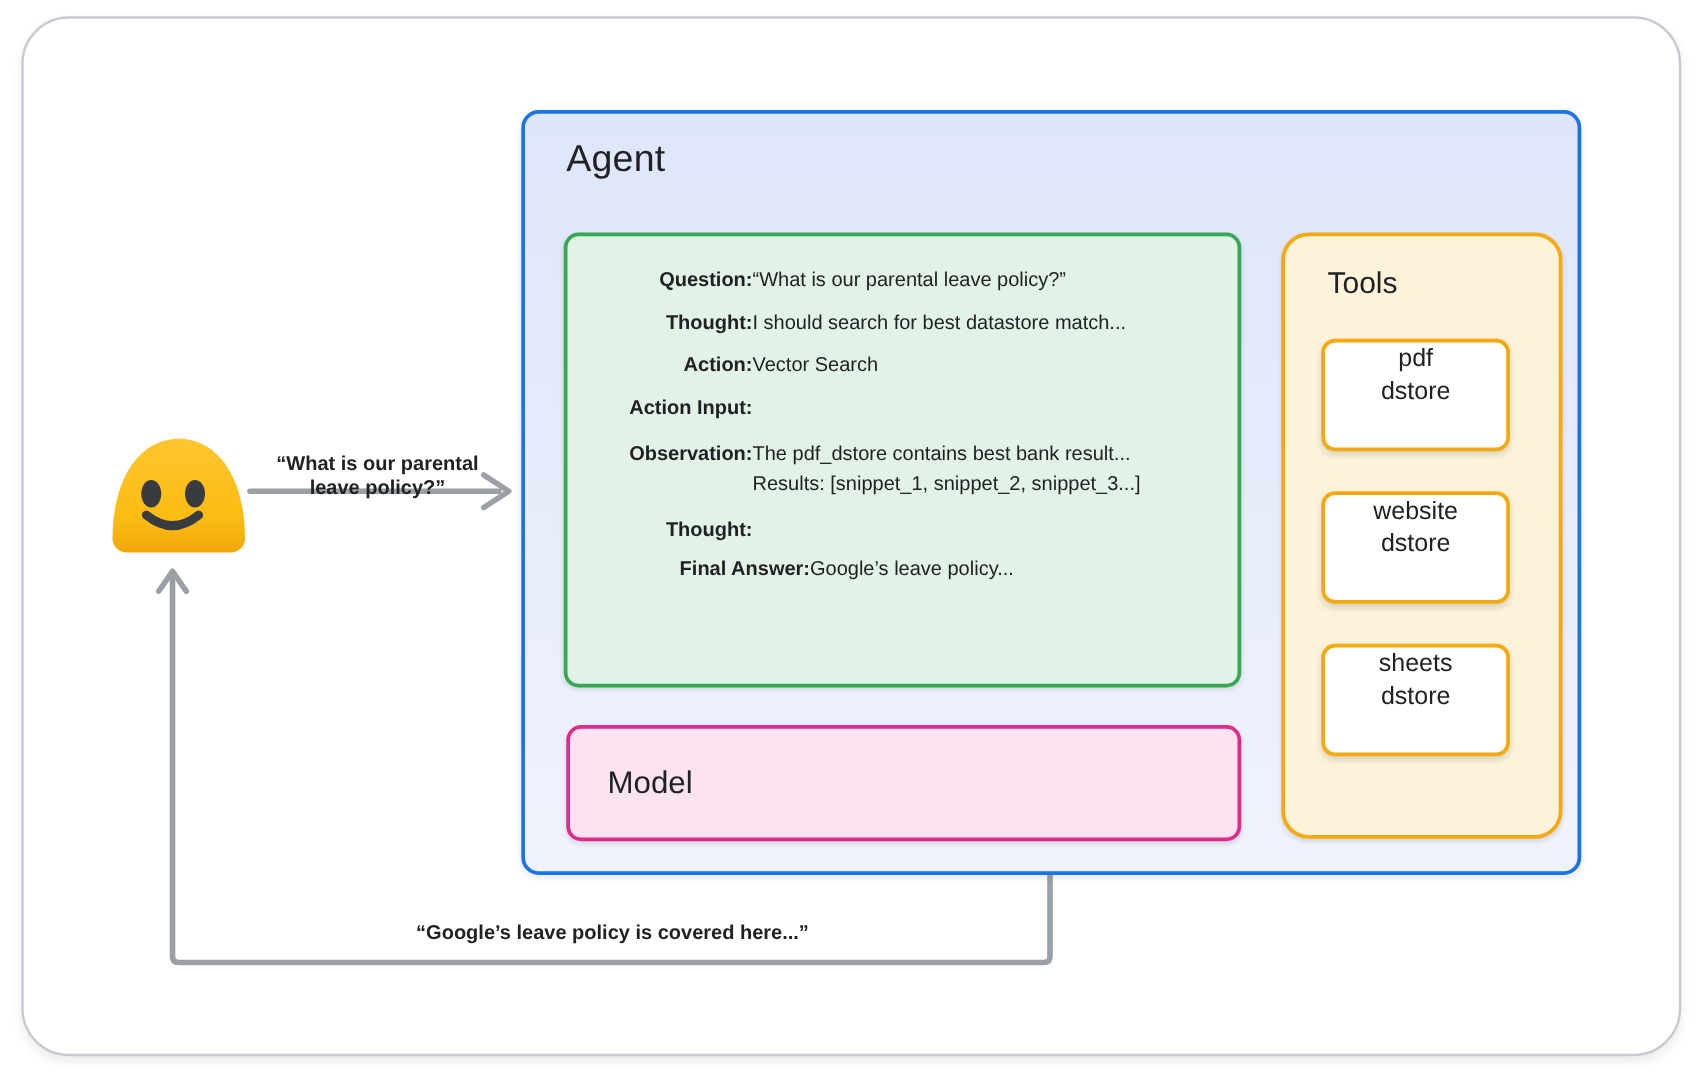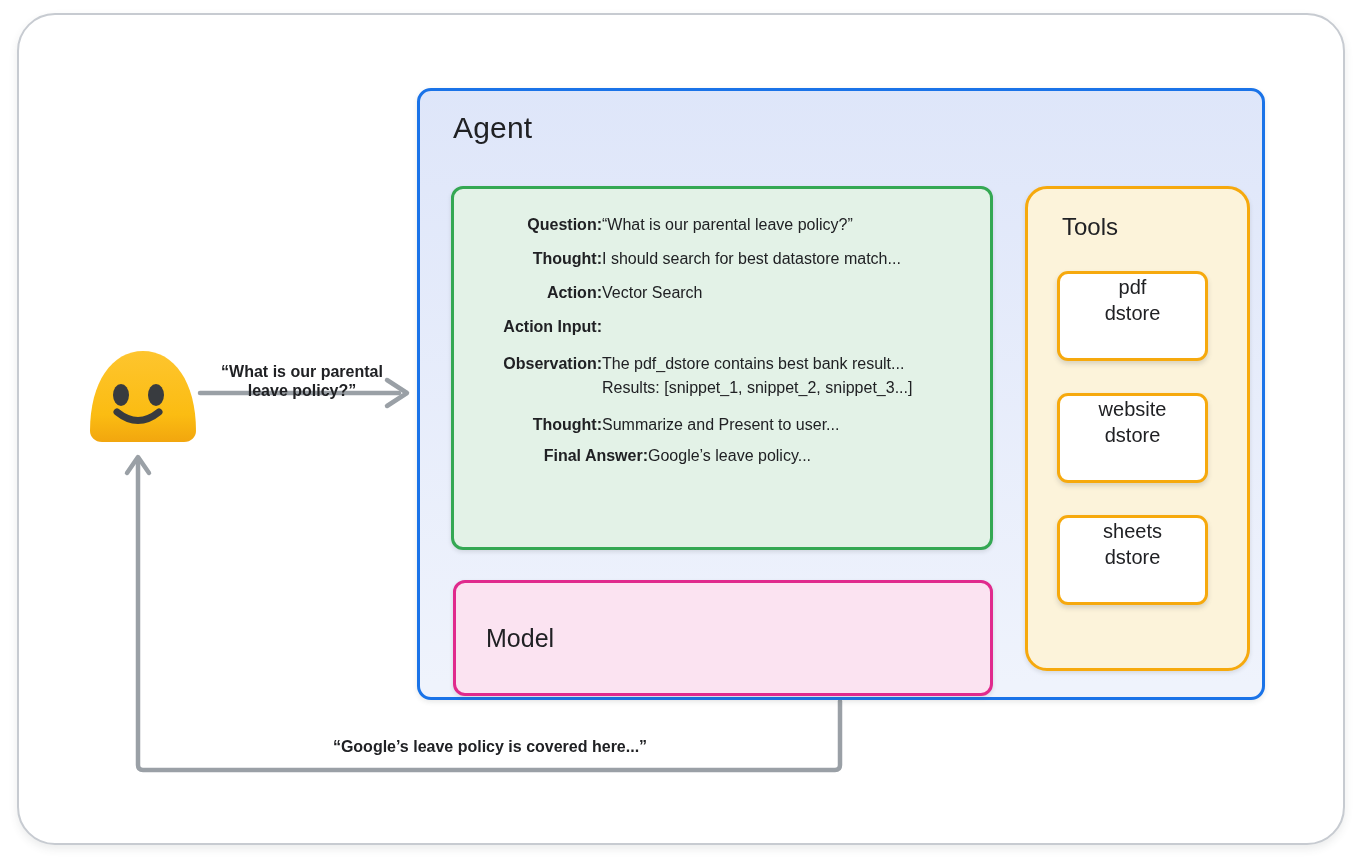--- a/index.html
+++ b/index.html
@@ -35,21 +35,21 @@
              background:var(--trace-bg);border:3px solid var(--trace-border);border-radius:12px;
              box-shadow:0 2px 4px rgba(60,64,67,.14);padding-top:19px;}
   .trace-row{display:grid;grid-template-columns:148px 1fr;align-items:center;height:34px;font-size:16px;}
   .trace-row .trace-label{text-align:right;font-weight:700;}
   .trace-row .trace-value{white-space:pre-line;}
   .trace-row.multi{height:auto;align-items:start;margin-top:8px;line-height:23.5px;}
   .trace-row.gap-above{margin-top:9px;}
   .trace-row.last{height:28px;padding-left:46px;}
 
   
-  .model-box{position:absolute;left:33px;top:489px;width:540px;height:116px;
+  .model-box{position:absolute;left:33px;top:489px;width:540px;height:93px;
              background:var(--model-bg);border:3px solid var(--model-border);border-radius:12px;
              box-shadow:0 2px 4px rgba(60,64,67,.14);display:flex;align-items:center;}
   .model-title{font-size:25px;font-weight:500;margin-left:30px;}
 
   
   .tools-box{position:absolute;left:605px;top:95px;width:225px;height:485px;
              background:var(--tools-bg);border:3px solid var(--tools-border);border-radius:22px;
              box-shadow:0 2px 4px rgba(60,64,67,.14);}
   .tools-title{position:absolute;left:34px;top:24px;font-size:24px;font-weight:500;}
   .tool-item{position:absolute;left:29px;width:151px;height:90px;background:#fff;
@@ -129,21 +129,20 @@
       <div class="trace-row">
         <div class="trace-label">Action Input:</div>
       </div>
       <div class="trace-row multi">
         <div class="trace-label">Observation:</div>
         <div class="trace-value">The pdf_dstore contains best bank result...
 Results: [snippet_1, snippet_2, snippet_3...]</div>
       </div>
       <div class="trace-row gap-above">
         <div class="trace-label">Thought:</div>
-        <div class="trace-value">Summarize and Present to user...</div>
       </div>
       <div class="trace-row last">
         <div class="trace-label">Final Answer:</div>
         <div class="trace-value">Google’s leave policy...</div>
       </div>
     </div>
 
     <div class="model-box">
       <div class="model-title">Model</div>
     </div>

